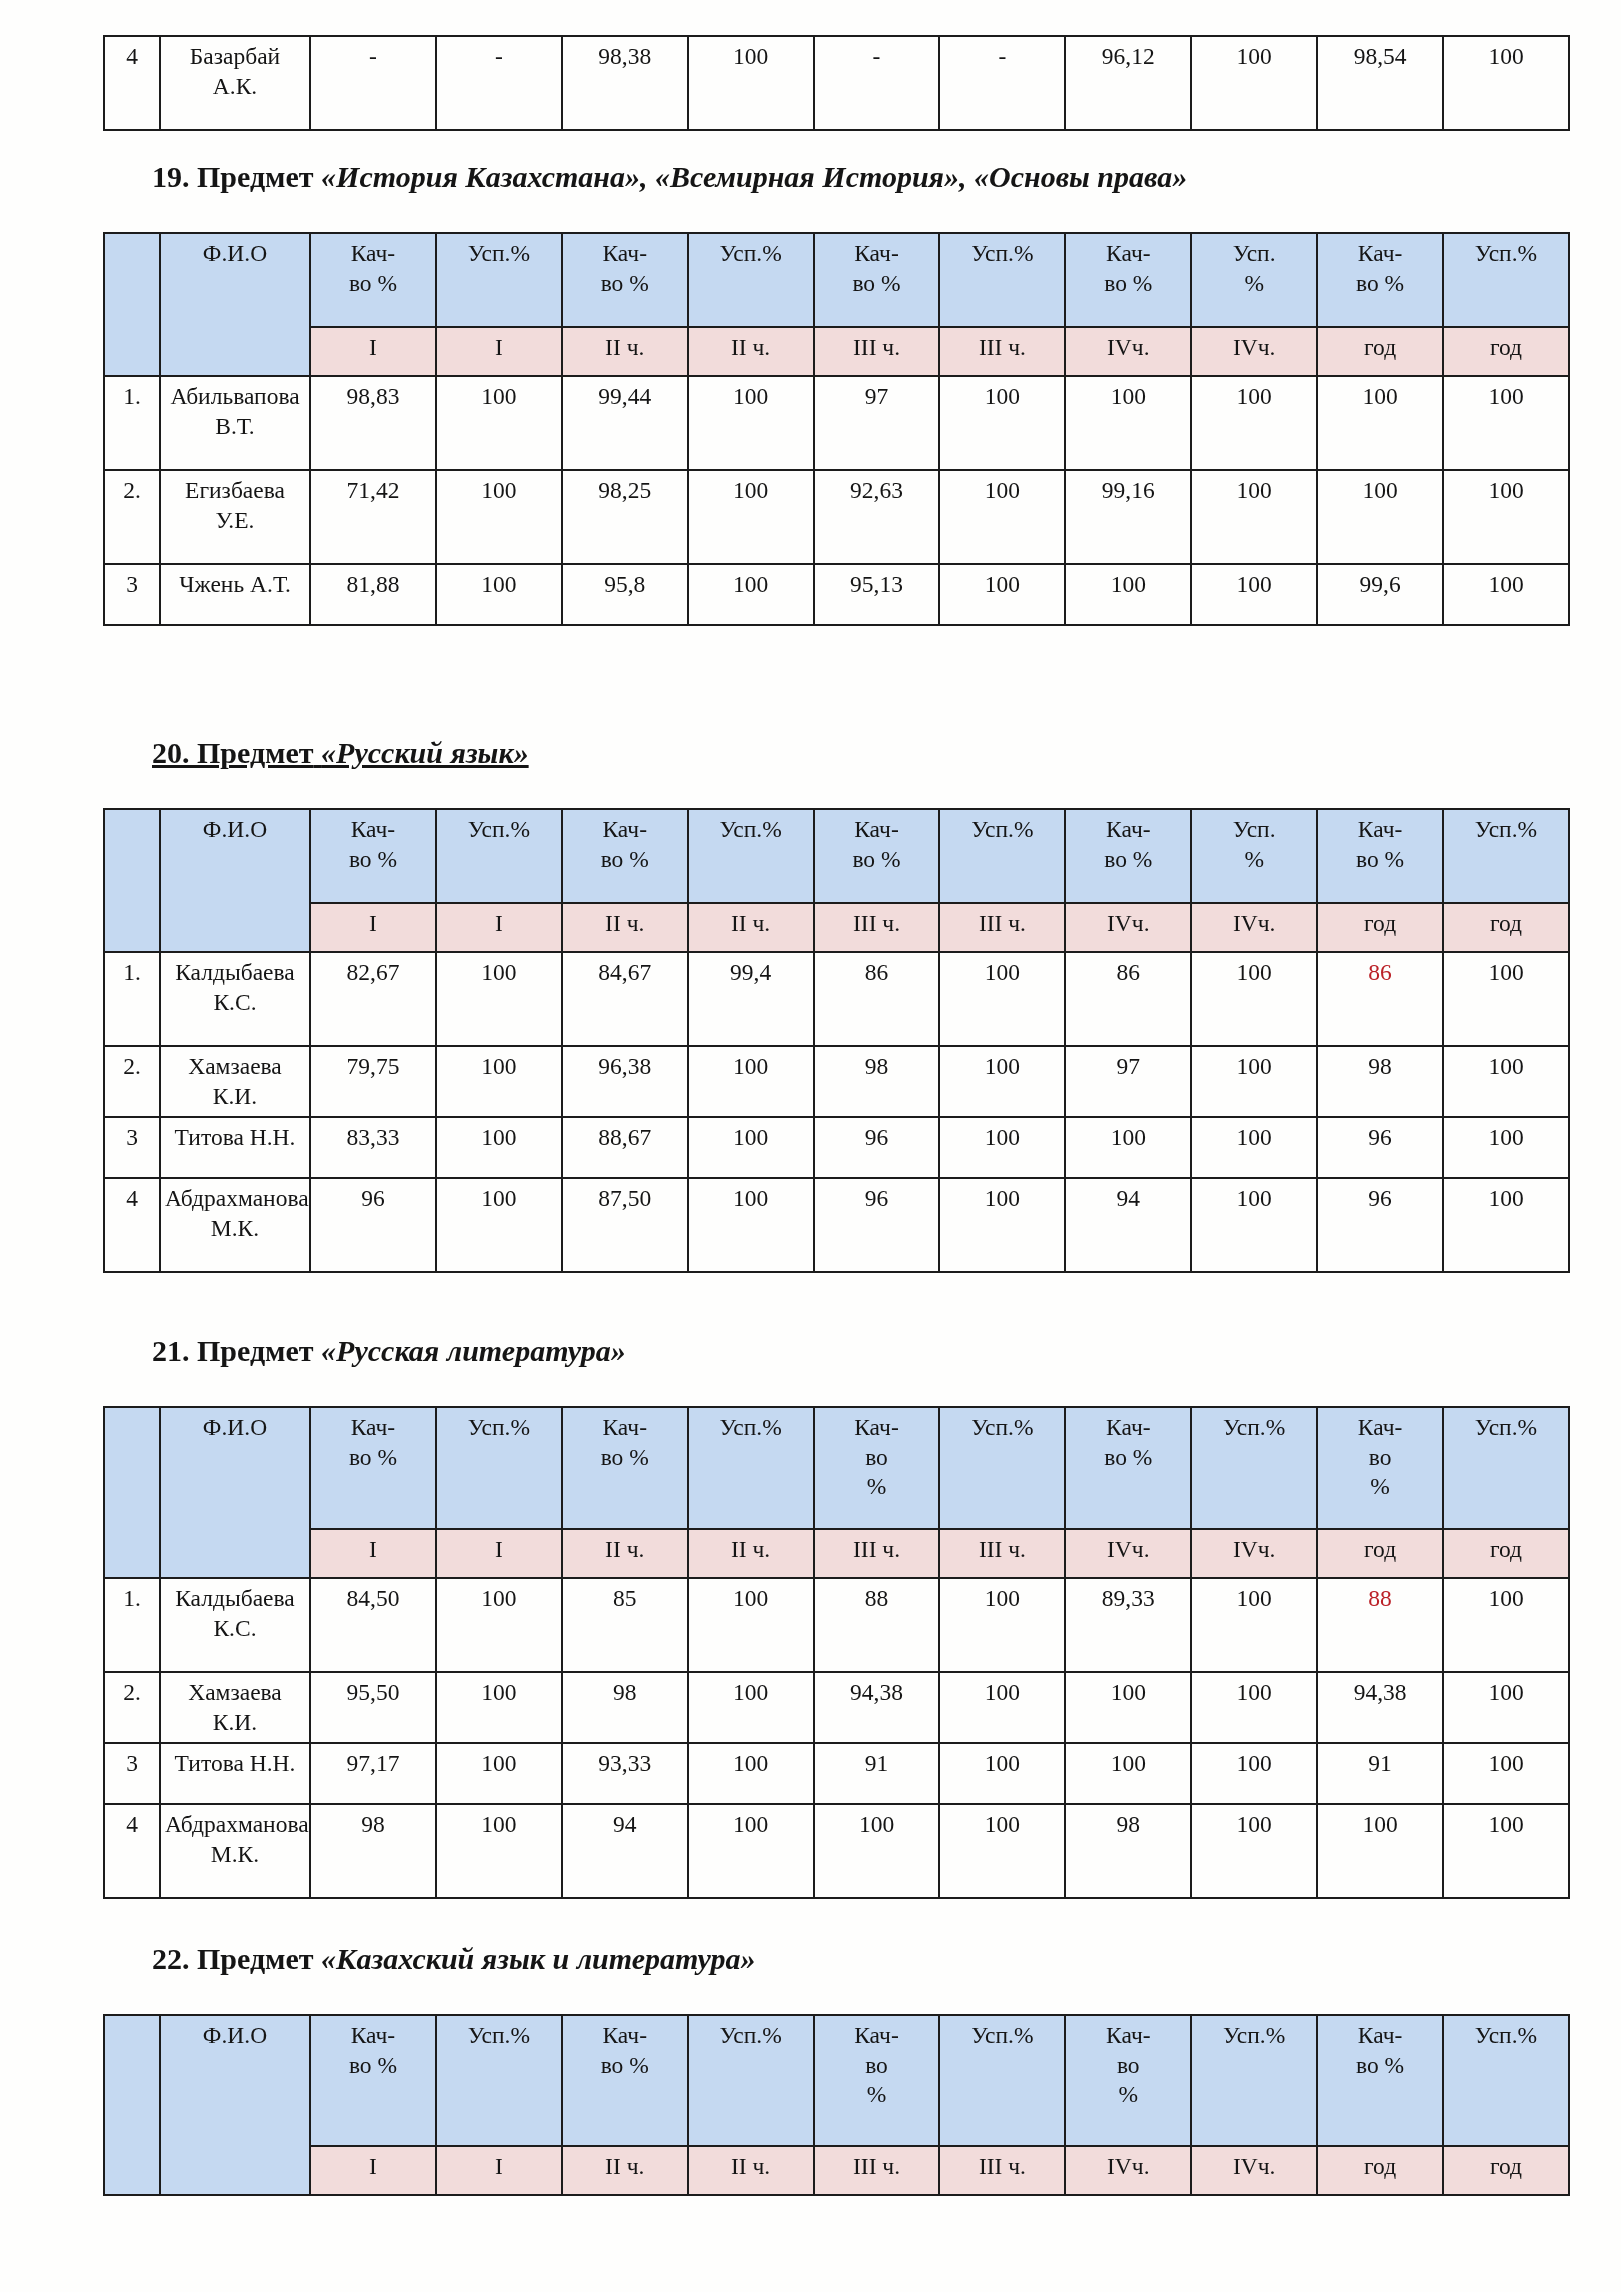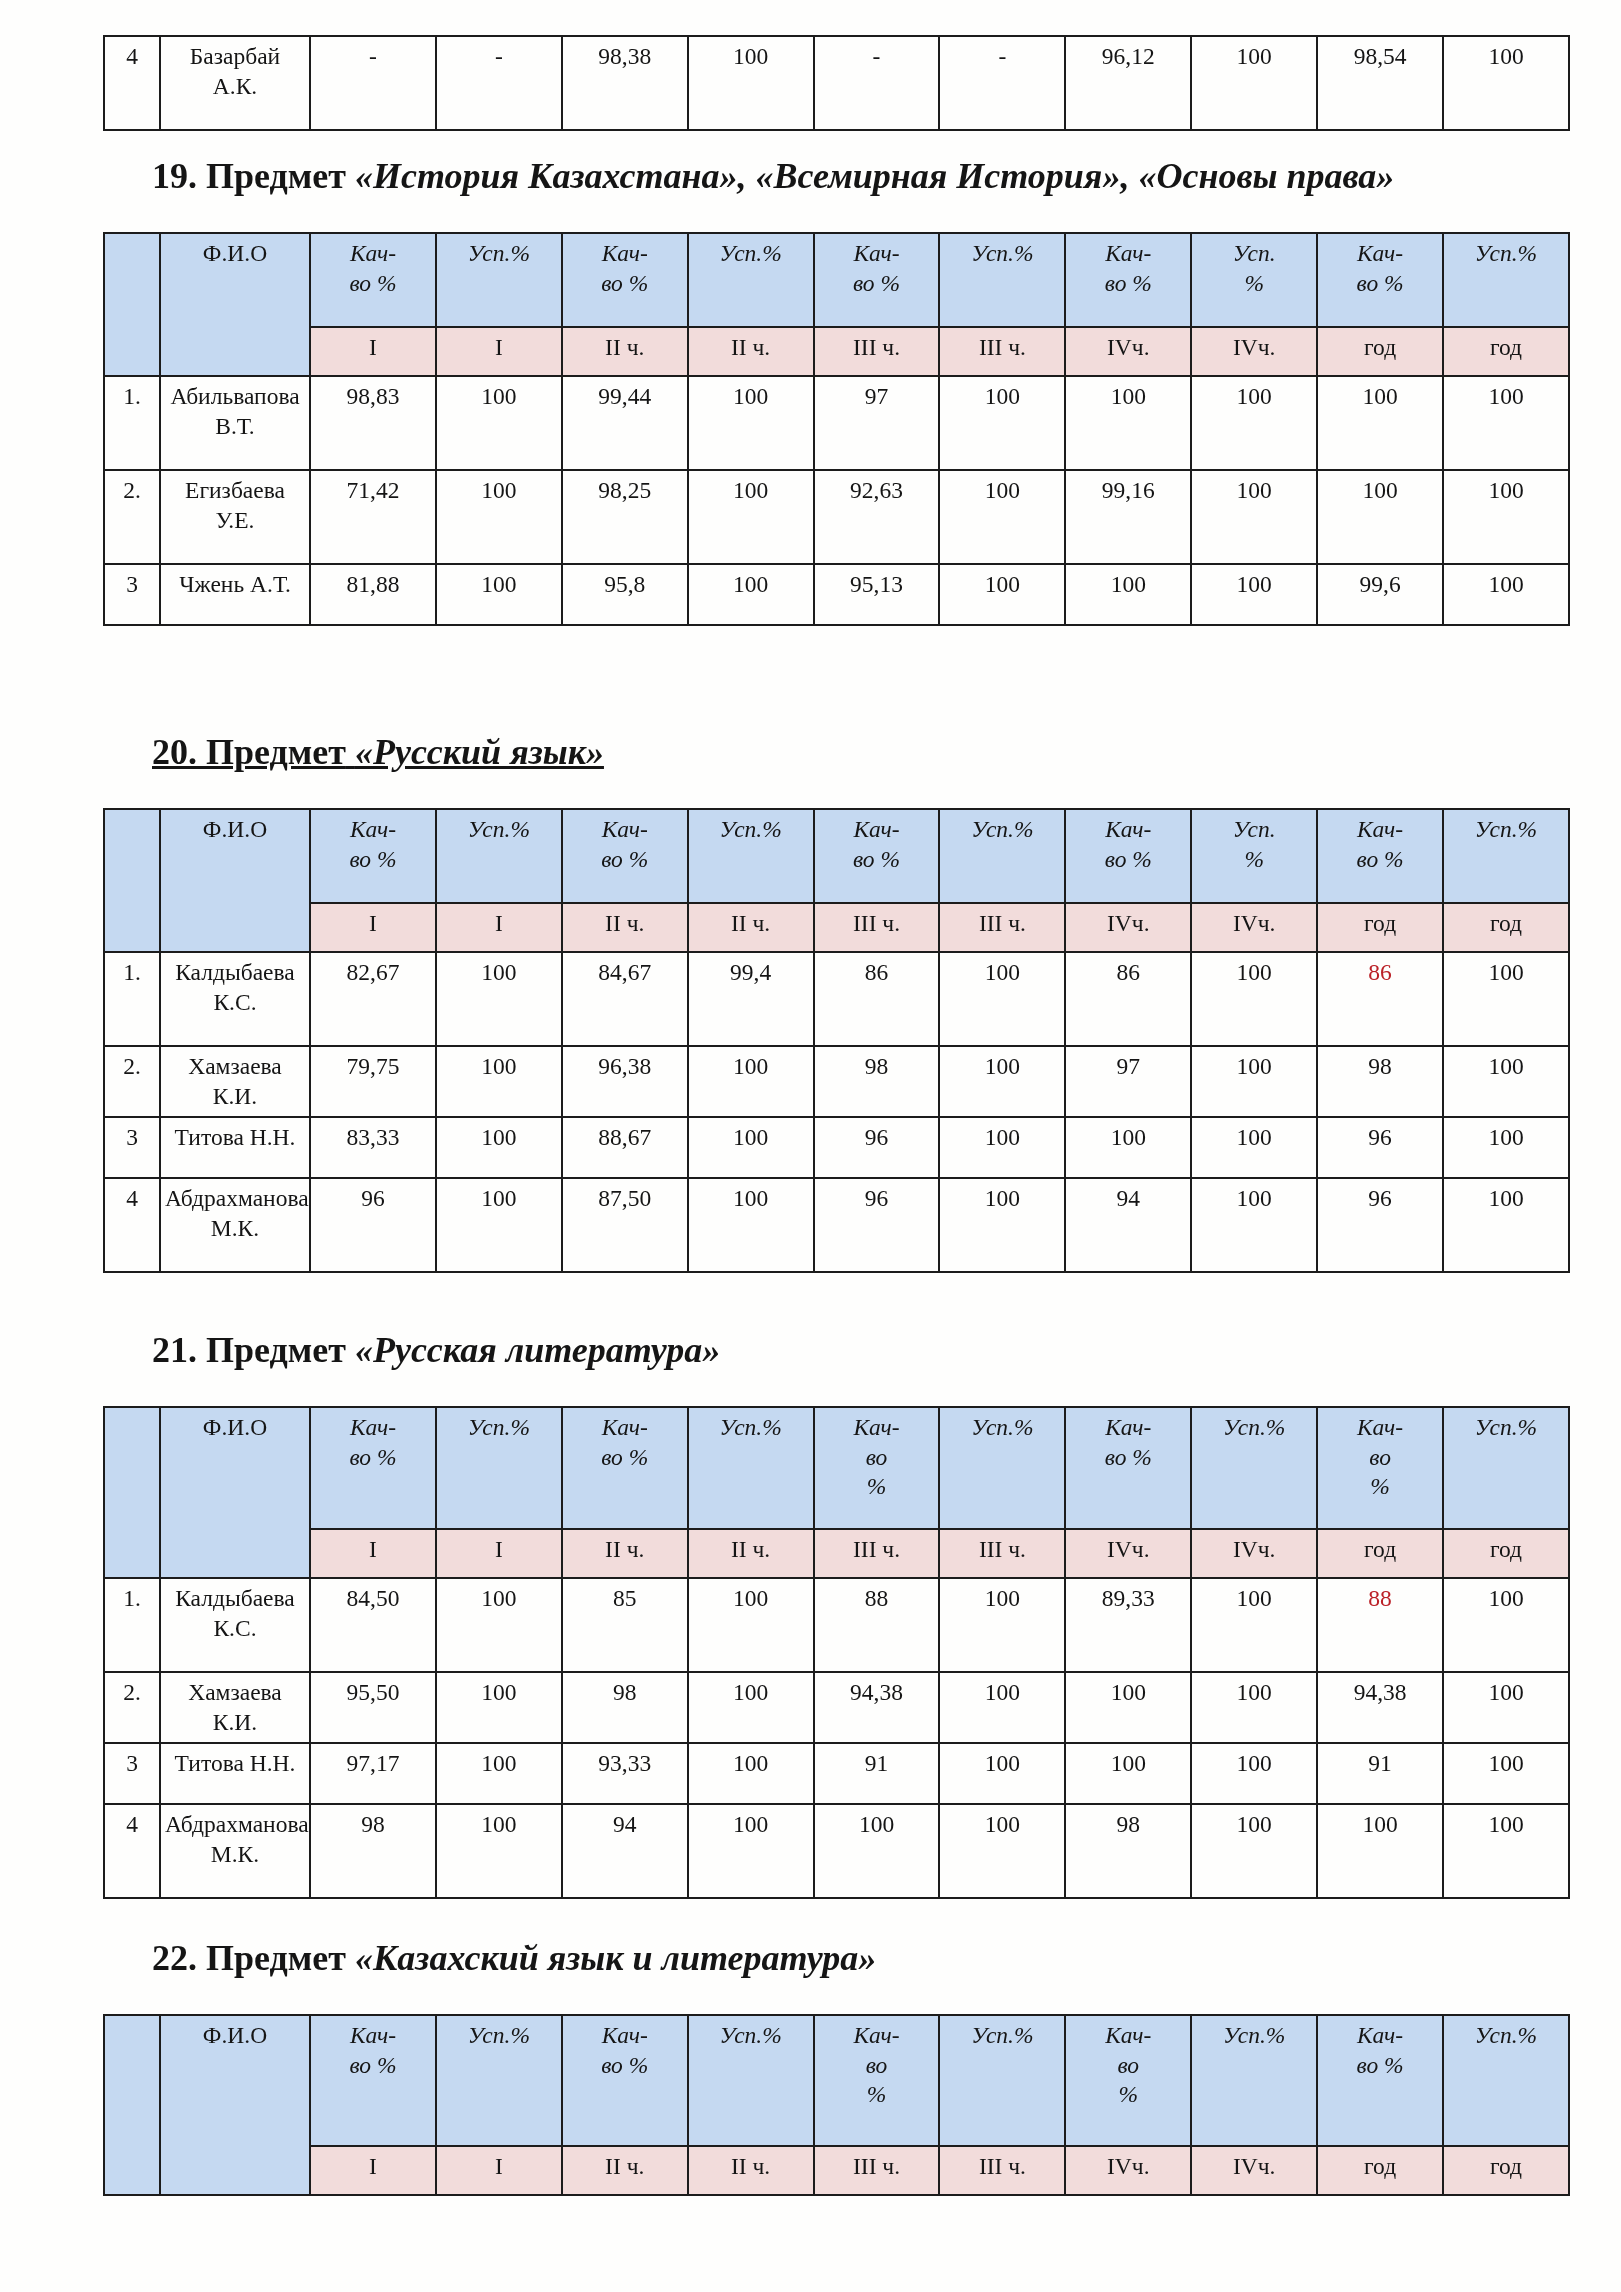--- a/index.html
+++ b/index.html
@@ -48,21 +48,20 @@
     padding:7.8px 3.9px 3.9px 9.8px;
     font-weight:bold;
     font-size:24.5px;
   }
   th.col-head{
     background:var(--blue);
     font-weight:bold;
     white-space:pre-line;
     vertical-align:top;
     padding-top:7.8px;
-    font-style:italic;
   }
   .hdr-short th.col-head{height:94px;}
   .hdr-mid   th.col-head{height:122px;}
   .hdr-tall  th.col-head{height:131px;}
   th.sub-head{
     background:var(--pink);
     font-weight:bold;
     vertical-align:middle;
     height:49px;
     border-top:2.9px solid var(--border);
@@ -74,21 +73,21 @@
     text-align:left;
     padding-left:8.8px;
     padding-right:2px;
     margin-top:8px;
   }
   td.score-red{color:var(--red);}
 
   
   .section-title{
     margin:4px 0 0 49px;
-    font-size:36px;
+    font-size:30px;
     font-weight:bold;
     line-height:33px;
   }
   .section-title .subject{font-style:italic;}
 
   
   #t-cont{margin-top:35px;}
   .s19 .section-title{margin-top:29px;}
   .s20 .section-title{margin-top:110px;text-decoration:underline;}
   .s21 .section-title{margin-top:61px;}

